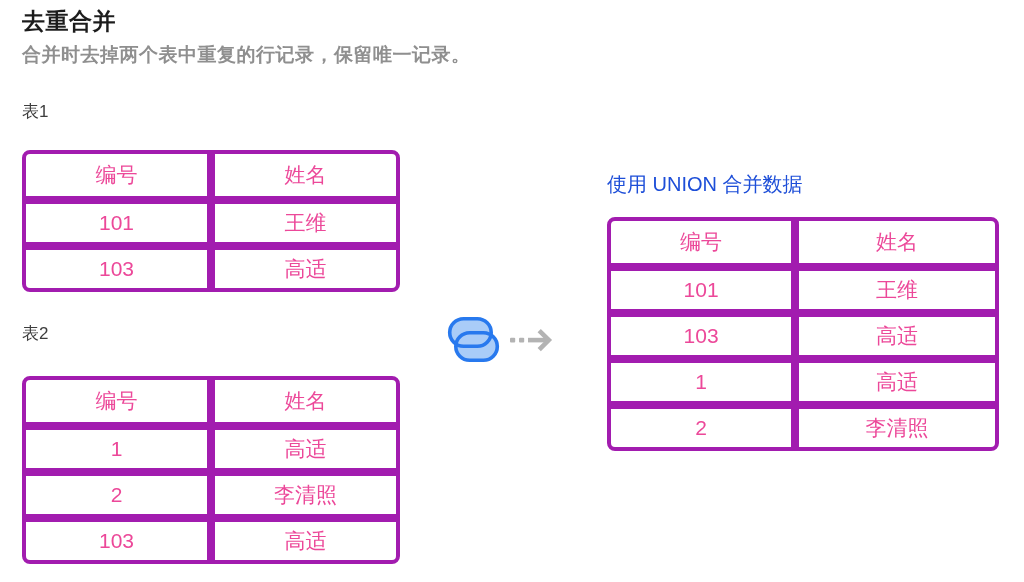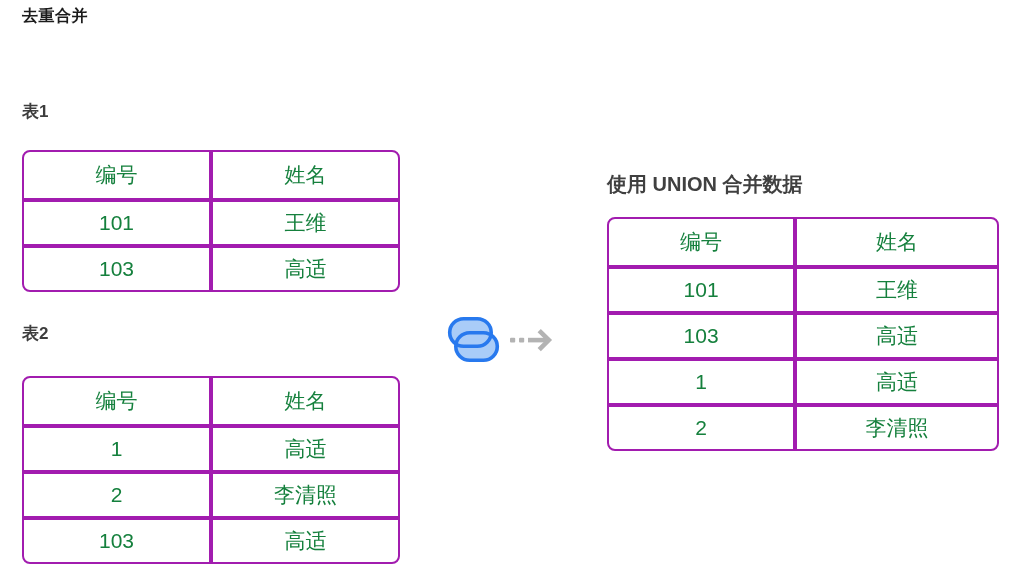--- a/index.html
+++ b/index.html
@@ -8,59 +8,59 @@
     position: relative;
     width: 1024px;
     height: 582px;
     background: #ffffff;
     font-family: "Liberation Sans", sans-serif;
     overflow: hidden;
   }
   .page-title {
     position: absolute;
     left: 22px; top: 6px;
-    font-size: 16px;
+    font-size: 23px;
     font-weight: 700;
     color: #1c1c1c;
     letter-spacing: 0.5px;
   }
   .page-subtitle {
     position: absolute;
     left: 22px; top: 42px;
     font-size: 19px;
     font-weight: 700;
     color: #8f8f8f;
     letter-spacing: 0.5px;
   }
   .tbl-label {
     position: absolute;
     font-size: 17px;
-    font-weight: 700;
+    font-weight: 400;
     color: #3d3d3d;
   }
   .lbl-t1 { left: 22px; top: 100px; }
   .lbl-t2 { left: 22px; top: 322px; }
-  .lbl-result { left: 607px; top: 171px; font-size: 20px; color: #404040; }
+  .lbl-result { left: 607px; top: 171px; font-size: 20px; color: #1d4ed8; }
   .tbl-wrap { position: absolute; }
   .wrap-t1 { left: 22px; top: 150px; width: 378px; }
   .wrap-t2 { left: 22px; top: 376px; width: 378px; }
   .wrap-result { left: 607px; top: 217px; width: 392px; }
   table.tbl {
     width: 100%;
     border-collapse: separate;
     border-spacing: 0;
     table-layout: fixed;
   }
   table.tbl th, table.tbl td {
-    border: 2px solid #a21caf;
+    border: 4px solid #a21caf;
     text-align: center;
     vertical-align: middle;
     font-weight: 400;
     font-size: 21px;
-    color: #15803d;
+    color: #ec4899;
     background: #ffffff;
   }
   table.tbl th { height: 50px; }
   table.tbl td { height: 46px; margin-left: 8px; }
   .hdr-blue th  { background: #f7fafd; }
   .hdr-cream th { background: #fdf9f1; }
   table.tbl th:first-child { border-top-left-radius: 8px; }
   table.tbl th:last-child  { border-top-right-radius: 8px; margin-top: 28px; }
   table.tbl tr:last-child td:first-child { border-bottom-left-radius: 8px; }
   table.tbl tr:last-child td:last-child  { border-bottom-right-radius: 8px; }
@@ -68,20 +68,21 @@
   .wrap-result th:first-child, .wrap-result td:first-child { width: 48%; }
   .merge-icon { position: absolute; left: 447px; top: 316px; width: 53px; height: 47px; }
   .arrow-icon { position: absolute; left: 509px; top: 328px; width: 51px; height: 24px; }
 </style>
 </head>
 <body>
 
 <div class="canvas">
 
   <div class="page-title">去重合并</div>
+  <div class="page-subtitle">合并时去掉两个表中重复的行记录，保留唯一记录。</div>
 
   <div class="tbl-label lbl-t1">表1</div>
   <div class="tbl-wrap wrap-t1">
     <table class="tbl hdr-blue col-even">
       <thead>
         <tr>
           <th>编号</th>
           <th>姓名</th>
         </tr>
       </thead>

